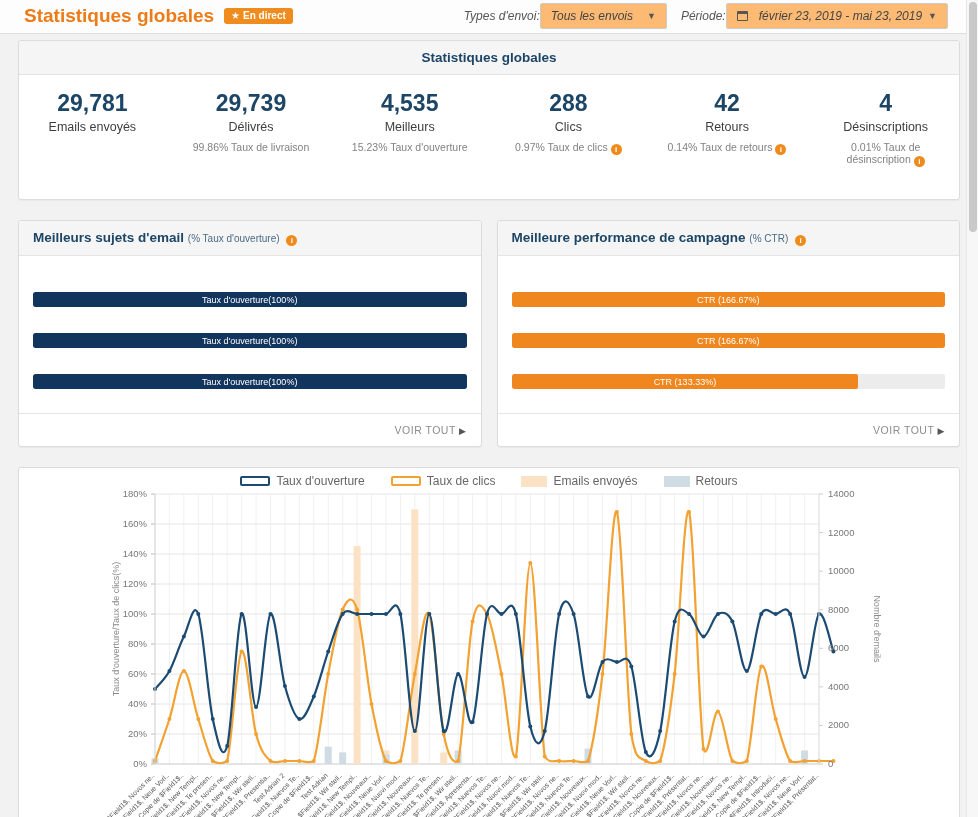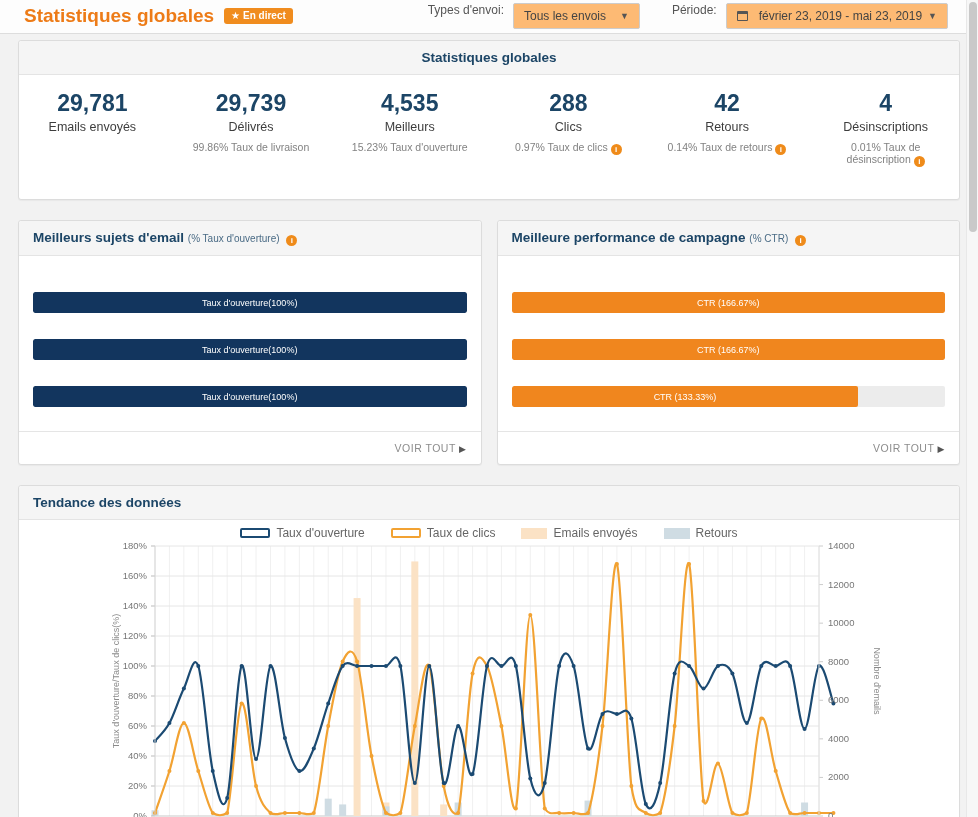--- a/index.html
+++ b/index.html
@@ -11,21 +11,21 @@
   
   .topbar {
     background:#fdfdfd; border-bottom:1px solid #ddd;
     display:flex; align-items:center; padding:6px 30px 7px 24px; height:34px;
   }
   .page-title { font-size:19px; font-weight:bold; color:#ed7b17; }
   .live-badge {
     margin-left:10px; background:#f08c1e; color:#fff; font-size:10px; font-weight:bold;
     padding:2px 7px 3px; border-radius:3px; display:inline-flex; align-items:center; gap:3px;
   }
-  .filters { margin-left:auto; display:flex; gap:9px; font-size:12px; color:#555; }
+  .filters { margin-left:auto; display:flex; align-items:center; font-size:12px; color:#555;font-style:italic; }
   .selectbox {
     border:1px solid #ccc; background:#fdba74; border-radius:2px; padding:5px 10px;
     font-size:12px; color:#444; display:inline-flex; align-items:center; gap:14px; cursor:pointer;
   }
   .selectbox .caret { font-size:9px; color:#555; }
   .cal-icon { display:inline-block; width:11px; height:10px; border:1px solid #555; border-top:3px solid #555; border-radius:1px; margin-right:5px; }
   .period-box { gap:6px; }
   
   .content { padding:6px 18px 0; }
   .card {
@@ -47,21 +47,21 @@
   .info-icon {
     display:inline-block; width:11px; height:11px; border-radius:50%;
     background:#ef8b1a; color:#fff; font-size:8px; font-weight:bold; line-height:11px;
     text-align:center; margin-left:3px; vertical-align:-1px; cursor:pointer; font-style:normal;
   }
   
   .panels-row { display:flex; gap:15px; margin-top:20px; }
   .panel { flex:1; }
   .panel-body { padding:10px 14px 24px; }
   .bar-block { margin-top:26px; }
-  .bar-track { height:21px; background:#ececec; border-radius:2px; overflow:hidden; }
+  .bar-track { height:15px; background:#ececec; border-radius:2px; overflow:hidden; }
   .bar-fill {
     height:100%; border-radius:2px; display:flex; align-items:center; justify-content:center;
     color:#fff; font-size:9px; white-space:nowrap;
   }
   .bar-navy { background:#12355e; }
   .bar-orange { background:#f0861e; }
   .panel-footer {
     border-top:1px solid #e5e5e5; padding:10px 14px; text-align:right;
     font-size:10.5px; color:#8c8c8c; letter-spacing:.5px;
   }
@@ -220,21 +220,20 @@
           </div>
         </div>
       </div>
       <div class="panel-footer">
         <span class="voir-tout"><span>VOIR TOUT</span> <span class="voir-arrow">▶</span></span>
       </div>
     </div>
   </div>
 
   <div class="card trend-card">
-    <div class="card-band">Tendance des données</div>
     <div class="chart-wrap">
       <div class="legend">
         <span class="legend-item">
           <span class="sw sw-outline sw-navy"></span>
           <span>Taux d'ouverture</span>
         </span>
         <span class="legend-item">
           <span class="sw sw-outline sw-orange"></span>
           <span>Taux de clics</span>
         </span>

